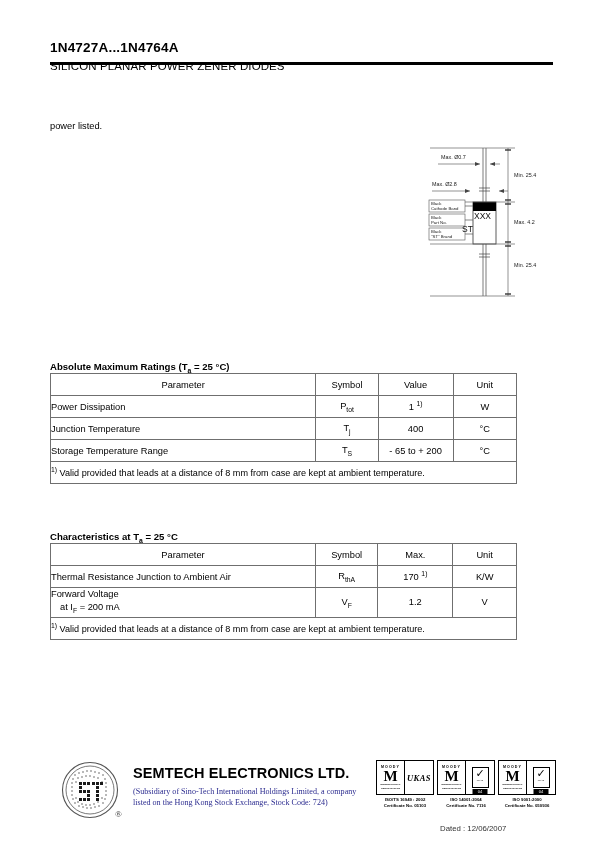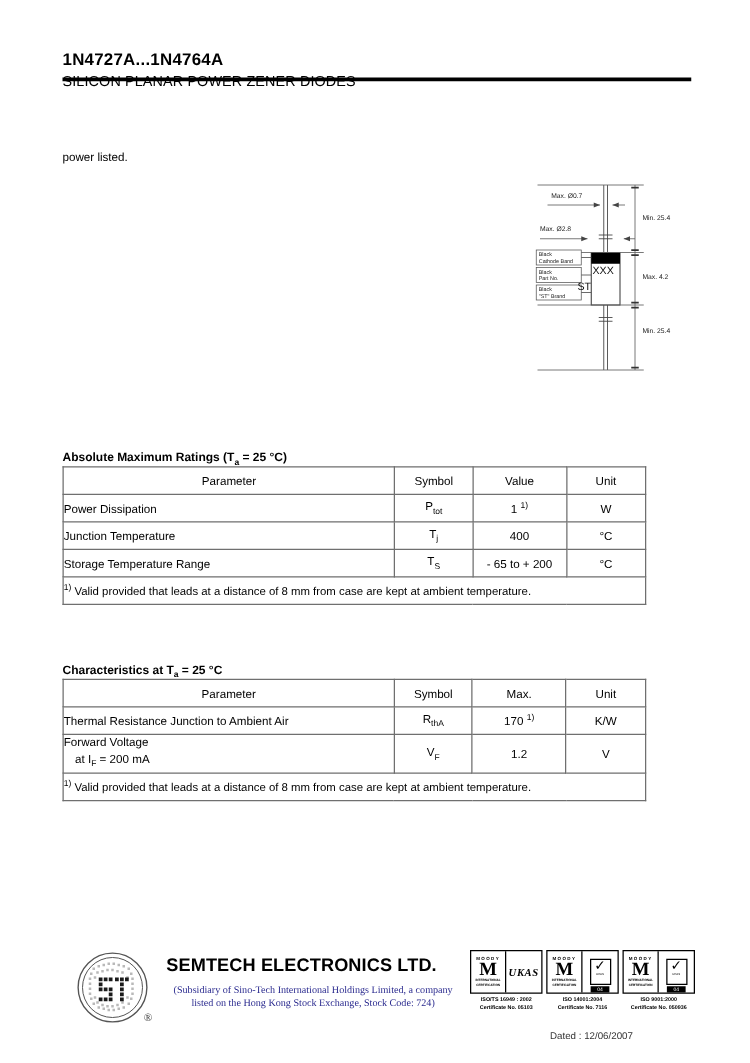--- a/index.html
+++ b/index.html
@@ -73,21 +73,21 @@
   sub{font-size:6.8px;}
   sup{font-size:6.8px;}
   .logo-wrap{position:absolute;left:60px;top:760px;width:66px;height:62px;}
   .company{
     position:absolute;left:133px;top:765px;
     font-size:14.5px;font-weight:bold;letter-spacing:.1px;
   }
   .sub1,.sub2{
     position:absolute;left:133px;width:235px;
     font-family:"Liberation Serif", serif;
-    font-size:8.1px;color:#2b2b8f;text-align:center;
+    font-size:8.1px;color:#2b2b8f;text-align:left;
   }
   .sub1{top:787px;}
   .sub2{top:798px;}
   .certs{position:absolute;left:376px;top:760px;width:182px;height:56px;display:flex;gap:3px;}
   .cert{width:58px;}
   .cert-box{
     border:1.2px solid #000;height:33px;display:flex;align-items:stretch;
     background:#fff;
   }
   .cert-m{

